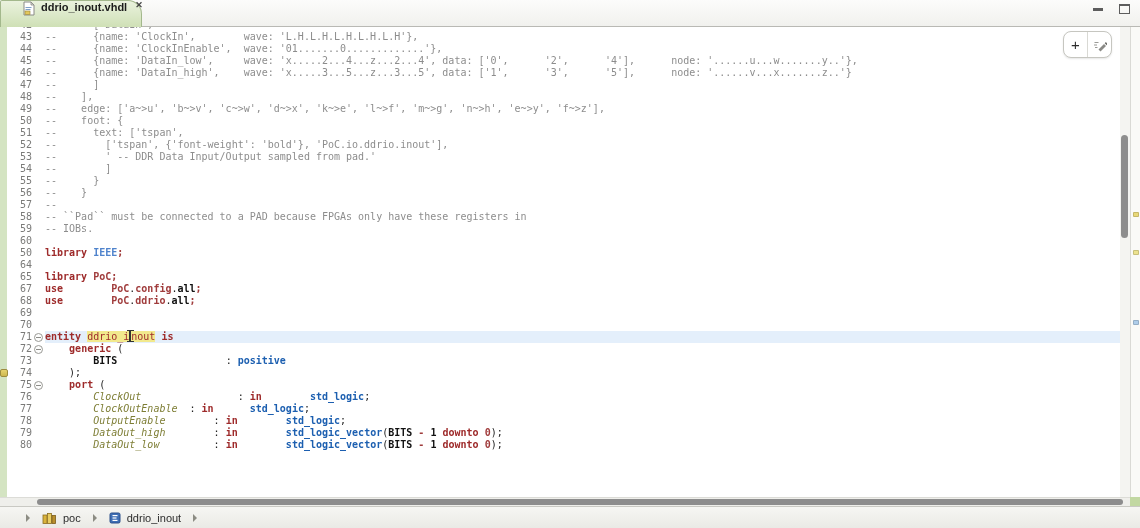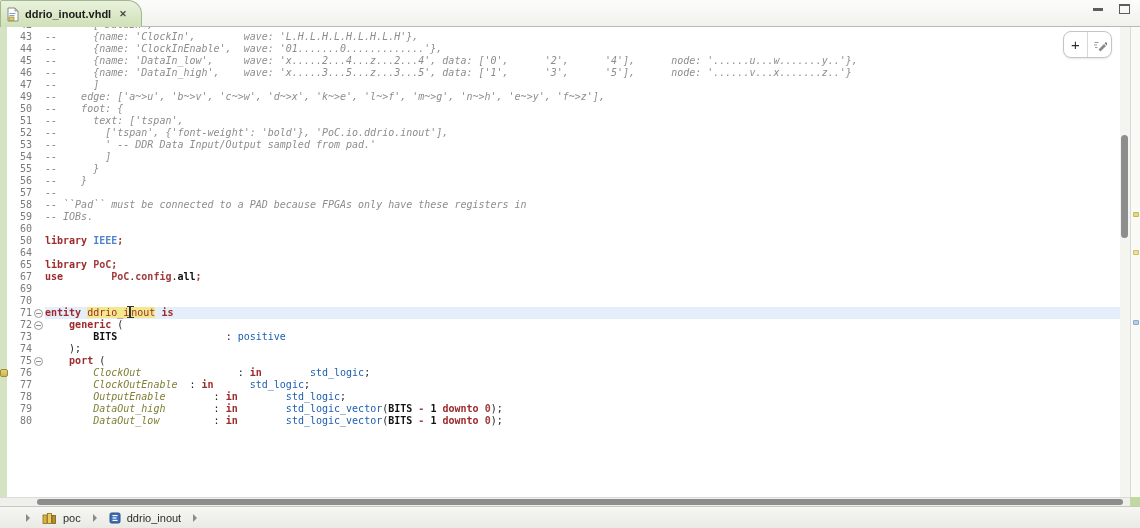--- a/index.html
+++ b/index.html
@@ -6,21 +6,21 @@
   .app{position:relative;width:1140px;height:528px;background:#fff;overflow:hidden;
        font-family:"Liberation Sans",sans-serif;}
 
   
   .tabbar{position:absolute;top:0;left:0;width:1140px;height:27px;
           background:linear-gradient(#fcfcfb,#f1f1ee);border-bottom:1px solid #b9b9b4;
           box-sizing:border-box;z-index:5}
   .tab{position:absolute;left:0;top:0;height:27px;width:142px;
        background:linear-gradient(#eaf2de,#cfe0b6);
        border:1px solid #a3b88c;border-bottom:none;border-radius:2px 14px 0 0;
-       display:flex;align-items:center;padding:0 5px;box-sizing:border-box;gap:5px}
+       display:flex;padding:0 21px;box-sizing:border-box;gap:5px}
   .tab-label{font-size:11px;font-weight:bold;color:#1b1b1b;white-space:nowrap}
   .tab-close{font-size:9px;color:#444;font-weight:bold;margin-left:3px;line-height:1}
   .winbtns{position:absolute;right:10px;top:4px;display:flex;gap:16px;align-items:flex-start}
   .min-glyph{width:10px;height:3px;background:#5d5d5d;margin-top:4px}
   .max-glyph{width:9px;height:7px;border:1px solid #5d5d5d;border-top:2px solid #5d5d5d}
 
   
   .pill{position:absolute;left:1063px;top:31px;height:25px;display:flex;background:#fff;
         border:1px solid #c6c6c0;border-radius:8px;box-shadow:0 1px 2px rgba(0,0,0,.10);
         z-index:6;overflow:hidden}
@@ -35,23 +35,23 @@
   .row{display:flex;height:12px;width:1113px}
   .lnum{width:25px;text-align:right;font:10px "DejaVu Sans Mono",monospace;
         line-height:12px;color:#7a7a78;flex:none}
   .lfold{width:13px;flex:none;position:relative;height:12px}
   .fold-dot{position:absolute;left:2px;top:2px;width:7px;height:7px;
             border:1px solid #9a9a96;border-radius:50%;background:#fdfdfc}
   .fold-dot::after{content:"";position:absolute;left:1px;top:3px;width:5px;height:1px;background:#8c8c88}
   .lcode{flex:1;font:10px/12px "DejaVu Sans Mono",monospace;white-space:pre;color:#222}
   .row.current .lcode{background:var(--current_line)}
 
-  .tk-c{color:var(--comment);font-style:italic}
+  .tk-c{color:var(--comment);}
   .tk-k{color:var(--keyword);font-weight:bold}
-  .tk-t{color:var(--type);font-weight:normal}
+  .tk-t{color:var(--type);font-weight:bold}
   .tk-lb{color:var(--lib);font-weight:bold}
   .tk-pk{color:var(--pkg);font-weight:bold}
   .tk-rd{color:var(--idred);font-weight:bold}
   .tk-b{color:#111;font-weight:bold}
   .tk-p{color:#222}
   .tk-it{color:var(--olive);font-style:italic}
   .tk-hl{color:var(--keyword);font-weight:normal;background:var(--occurrence)}
   .caret{display:inline-block;width:0;height:10px;border-left:2px solid #333;
          position:relative;vertical-align:-1px}
   .caret::before,.caret::after{content:"";position:absolute;left:-4px;width:7px;height:1px;background:#333}
@@ -113,20 +113,25 @@
           <span class="lnum">46</span>
           <span class="lfold"></span>
           <span class="lcode"><span class="tk-c">--      {name: 'DataIn_high',    wave: 'x.....3...5...z...3...5', data: ['1',      '3',      '5'],      node: '......v...x.......z..'}</span></span>
         </div>
         <div class="row">
           <span class="lnum">47</span>
           <span class="lfold"></span>
           <span class="lcode"><span class="tk-c">--      ]</span></span>
         </div>
         <div class="row">
+          <span class="lnum">48</span>
+          <span class="lfold"></span>
+          <span class="lcode"><span class="tk-c">--    ],</span></span>
+        </div>
+        <div class="row">
           <span class="lnum">49</span>
           <span class="lfold"></span>
           <span class="lcode"><span class="tk-c">--    edge: ['a~&gt;u', 'b~&gt;v', 'c~&gt;w', 'd~&gt;x', 'k~&gt;e', 'l~&gt;f', 'm~&gt;g', 'n~&gt;h', 'e~&gt;y', 'f~&gt;z'],</span></span>
         </div>
         <div class="row">
           <span class="lnum">50</span>
           <span class="lfold"></span>
           <span class="lcode"><span class="tk-c">--    foot: {</span></span>
         </div>
         <div class="row">
@@ -191,20 +196,25 @@
         </div>
         <div class="row">
           <span class="lnum">65</span>
           <span class="lfold"></span>
           <span class="lcode"><span class="tk-k">library</span><span class="tk-p"> </span><span class="tk-rd">PoC</span><span class="tk-rd">;</span></span>
         </div>
         <div class="row">
           <span class="lnum">67</span>
           <span class="lfold"></span>
           <span class="lcode"><span class="tk-k">use</span><span class="tk-p">        </span><span class="tk-rd">PoC</span><span class="tk-p">.</span><span class="tk-rd">config</span><span class="tk-p">.</span><span class="tk-b">all</span><span class="tk-rd">;</span></span>
+        </div>
+        <div class="row">
+          <span class="lnum">68</span>
+          <span class="lfold"></span>
+          <span class="lcode"><span class="tk-k">use</span><span class="tk-p">        </span><span class="tk-rd">PoC</span><span class="tk-p">.</span><span class="tk-rd">ddrio</span><span class="tk-p">.</span><span class="tk-b">all</span><span class="tk-rd">;</span></span>
         </div>
         <div class="row">
           <span class="lnum">69</span>
           <span class="lfold"></span>
           <span class="lcode"></span>
         </div>
         <div class="row">
           <span class="lnum">70</span>
           <span class="lfold"></span>
           <span class="lcode"></span>

